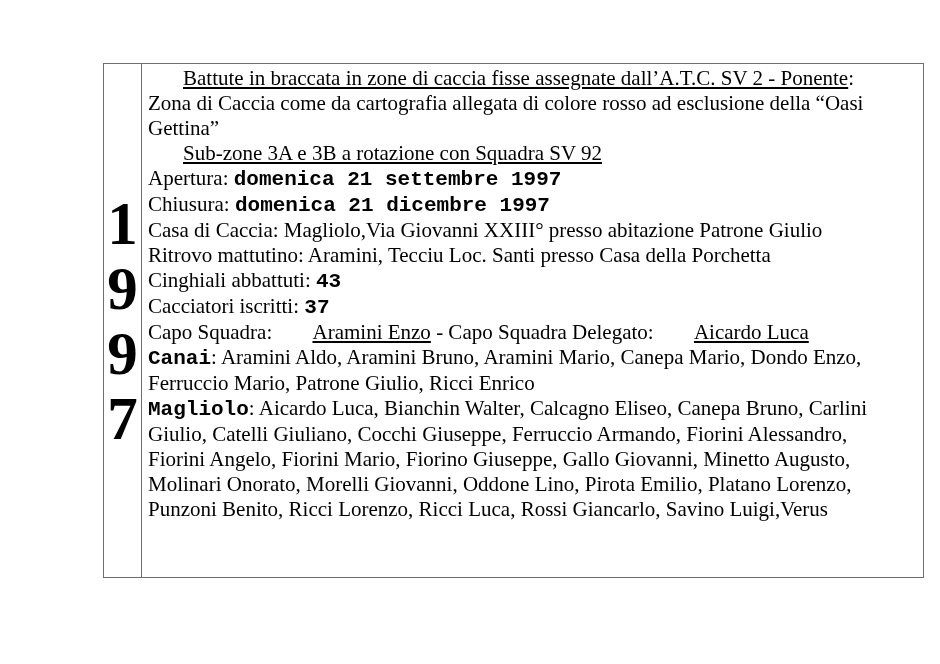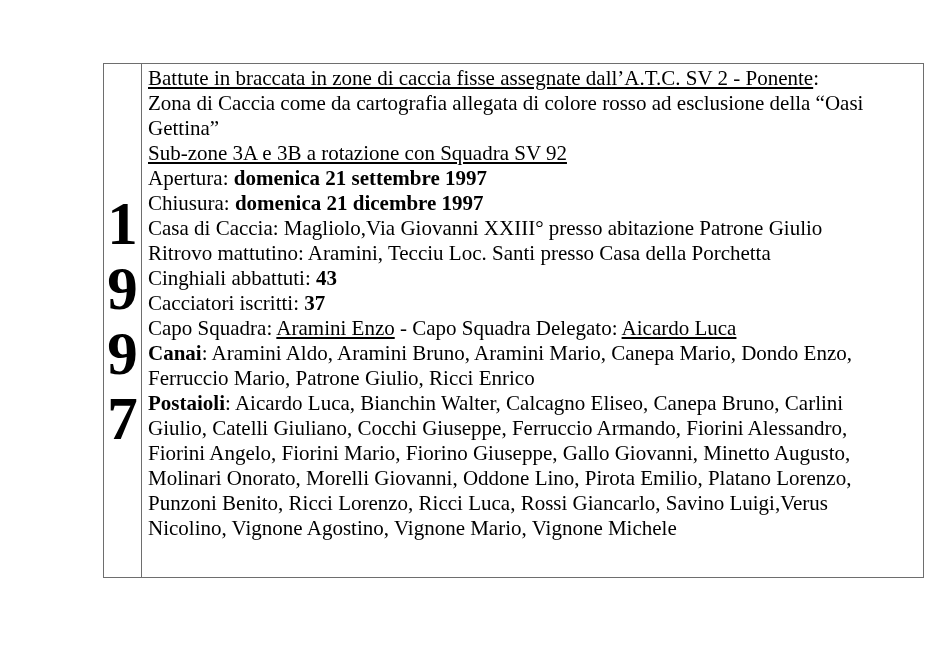--- a/index.html
+++ b/index.html
@@ -52,22 +52,22 @@
   .content-cell {
     flex: 1 1 auto;
     padding: 2px 4px 0 6px;
     overflow: hidden;
   }
   .text-line {
     font-size: 21px;
     line-height: 25px;
     white-space: nowrap;
   }
-  .seg-b { font-weight: bold; }
-  .seg-u { text-decoration: underline; }
+  .seg-b { font-weight: bold; font-family: Liberation Mono, monospace; }
+  .seg-u { text-decoration: underline; margin-left: 35px; }
 </style>
 </head>
 <body>
 
 <div class="page">
   <div class="doc-table">
     <div class="year-cell">
         <div class="year-digit">1</div>
         <div class="year-digit">9</div>
         <div class="year-digit">9</div>
@@ -80,21 +80,20 @@
         <div class="text-line"><span class="seg-u">Sub-zone 3A e 3B a rotazione con Squadra SV 92</span></div>
         <div class="text-line"><span>Apertura: </span><span class="seg-b">domenica 21 settembre 1997</span></div>
         <div class="text-line"><span>Chiusura: </span><span class="seg-b">domenica 21 dicembre 1997</span></div>
         <div class="text-line"><span>Casa di Caccia: Magliolo,Via Giovanni XXIII° presso abitazione Patrone Giulio</span></div>
         <div class="text-line"><span>Ritrovo mattutino: Aramini, Tecciu Loc. Santi presso Casa della Porchetta</span></div>
         <div class="text-line"><span>Cinghiali abbattuti: </span><span class="seg-b">43</span></div>
         <div class="text-line"><span>Cacciatori iscritti: </span><span class="seg-b">37</span></div>
         <div class="text-line"><span>Capo Squadra: </span><span class="seg-u">Aramini Enzo</span><span> - Capo Squadra Delegato: </span><span class="seg-u">Aicardo Luca</span></div>
         <div class="text-line"><span class="seg-b">Canai</span><span>: Aramini Aldo, Aramini Bruno, Aramini Mario, Canepa Mario, Dondo Enzo,</span></div>
         <div class="text-line"><span>Ferruccio Mario, Patrone Giulio, Ricci Enrico</span></div>
-        <div class="text-line"><span class="seg-b">Postaioli</span><span>: Aicardo Luca, Bianchin Walter, Calcagno Eliseo, Canepa Bruno, Carlini</span></div>
+        <div class="text-line"><span class="seg-b">Magliolo</span><span>: Aicardo Luca, Bianchin Walter, Calcagno Eliseo, Canepa Bruno, Carlini</span></div>
         <div class="text-line"><span>Giulio, Catelli Giuliano, Cocchi Giuseppe, Ferruccio Armando, Fiorini Alessandro,</span></div>
         <div class="text-line"><span>Fiorini Angelo, Fiorini Mario, Fiorino Giuseppe, Gallo Giovanni, Minetto Augusto,</span></div>
         <div class="text-line"><span>Molinari Onorato, Morelli Giovanni, Oddone Lino, Pirota Emilio, Platano Lorenzo,</span></div>
         <div class="text-line"><span>Punzoni Benito, Ricci Lorenzo, Ricci Luca, Rossi Giancarlo, Savino Luigi,Verus</span></div>
-        <div class="text-line"><span>Nicolino, Vignone Agostino, Vignone Mario, Vignone Michele</span></div>
       </div>
   </div>
 </div>
 
 </body></html>

